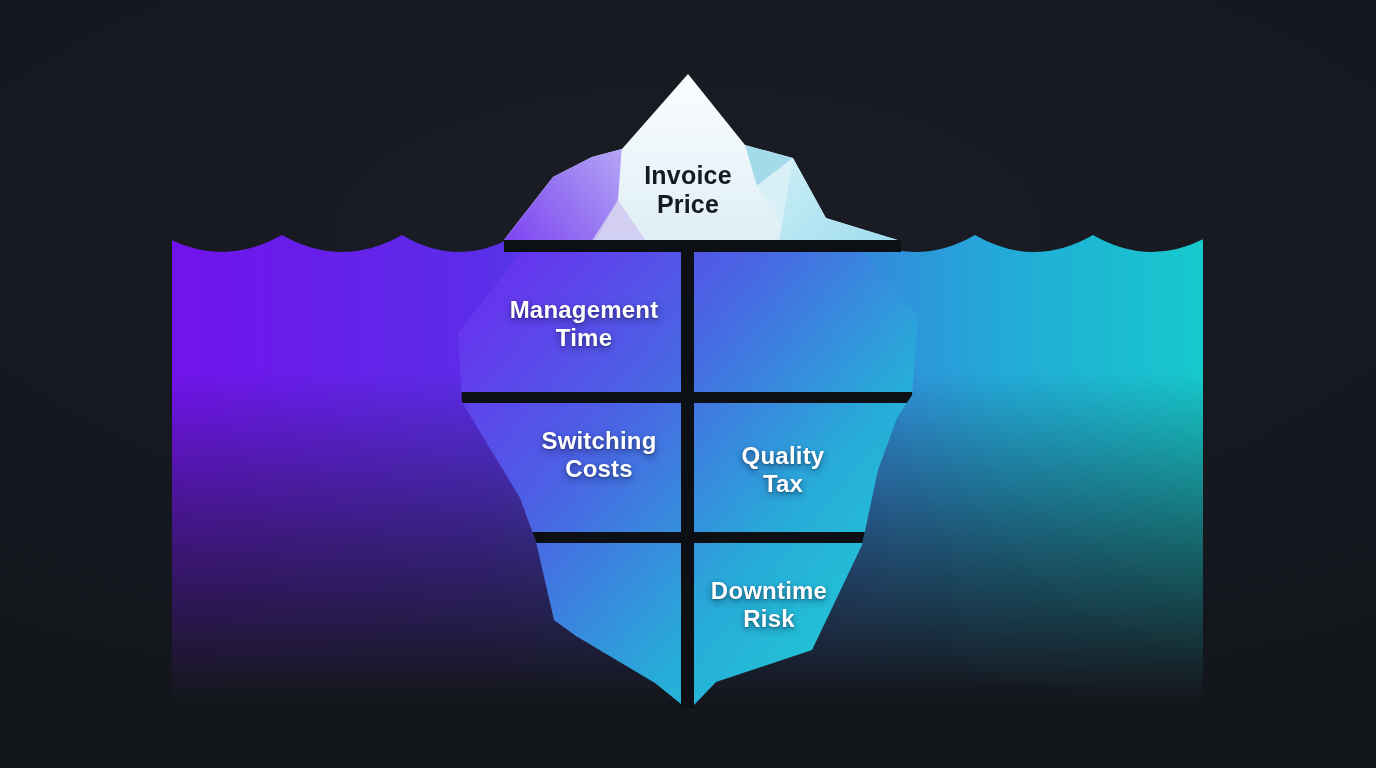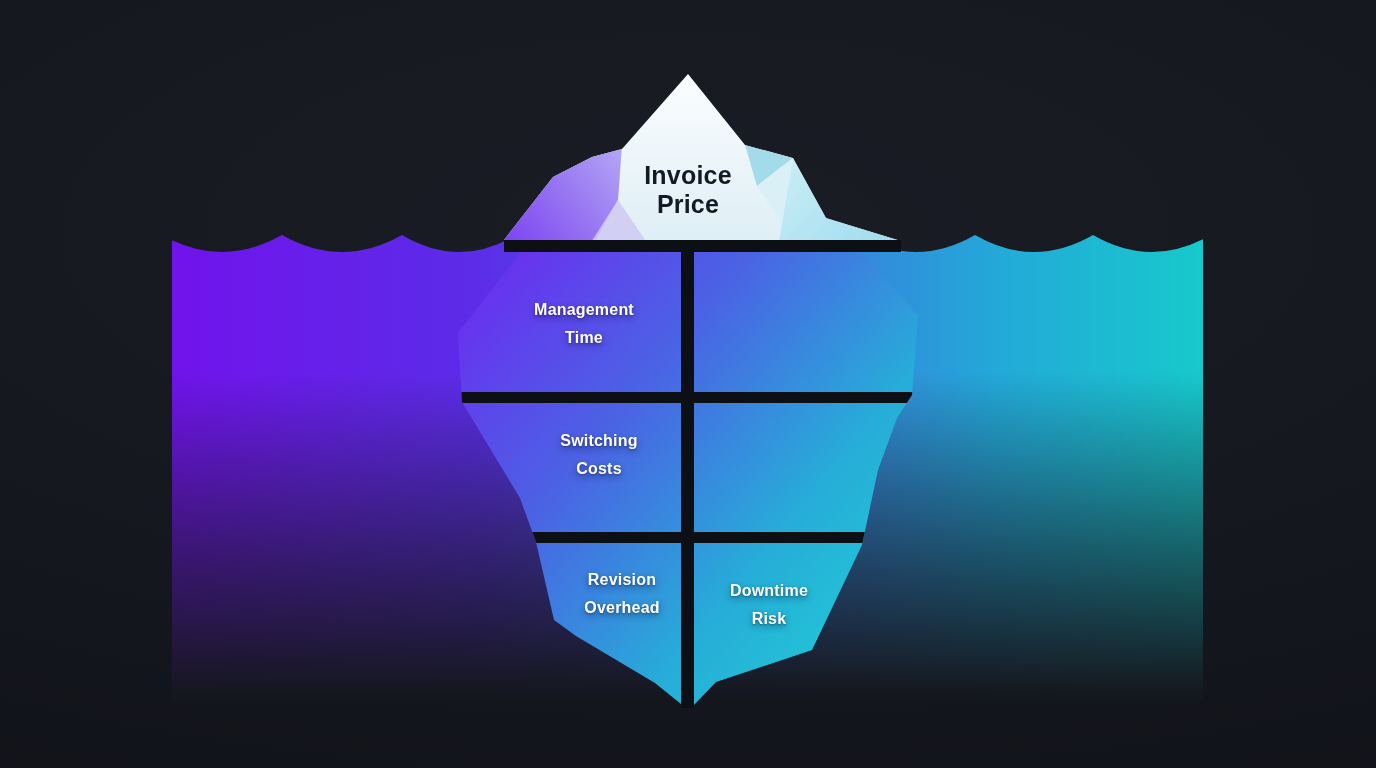--- a/index.html
+++ b/index.html
@@ -15,21 +15,21 @@
   .label {
     position: absolute;
     transform: translate(-50%, -50%);
     text-align: center;
     white-space: pre-line;
     font-weight: 700;
     pointer-events: none;
   }
   .cell-label {
     color: var(--cell-text, #ffffff);
-    font-size: 16px;
+    font-size: 24px;
     line-height: 28px;
     letter-spacing: 0.2px;
     text-shadow: 0 3px 7px rgba(8, 15, 40, 0.45), 0 1px 2px rgba(8, 15, 40, 0.35);
   }
   .tip-label {
     color: var(--tip-text, #141926);
     font-size: 25px;
     line-height: 29px;
     letter-spacing: 0.2px;
   }
@@ -124,19 +124,19 @@
   <div class="label tip-label" style="left:688px; top:190px;">Invoice
 Price</div>
 
   <div class="label cell-label" style="left:584px; top:324px;">Management
 Time</div>
 
 
   <div class="label cell-label" style="left:599px; top:455px;">Switching
 Costs</div>
 
+  <div class="label cell-label" style="left:783px; top:470px;">Quality
+Tax</div>
 
-  <div class="label cell-label" style="left:622px; top:594px;">Revision
-Overhead</div>
 
   <div class="label cell-label" style="left:763px; top:605px;margin-left:6px;">Downtime
 Risk</div>
 </div>
 
 </body></html>

